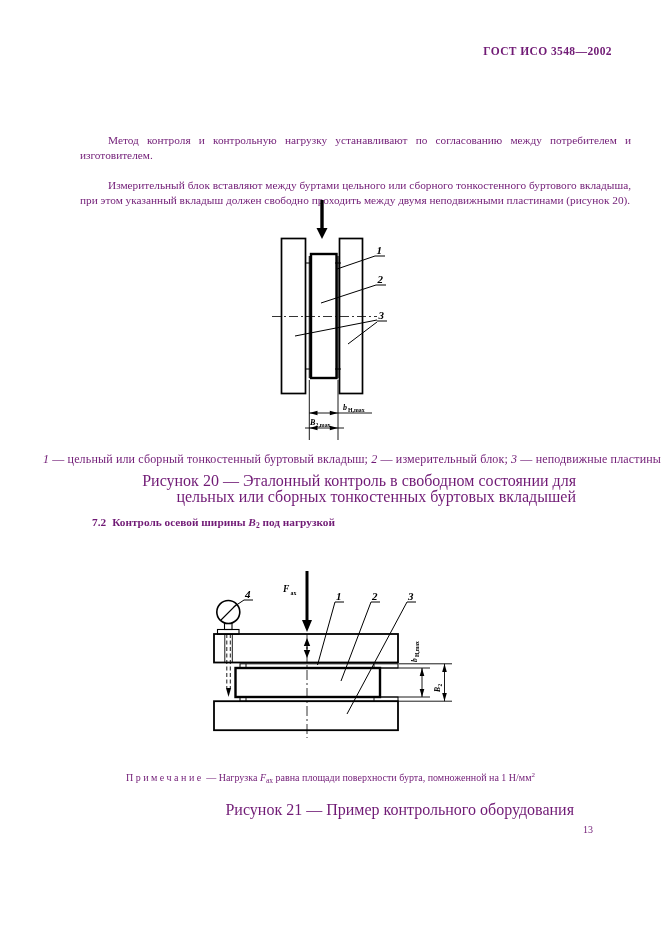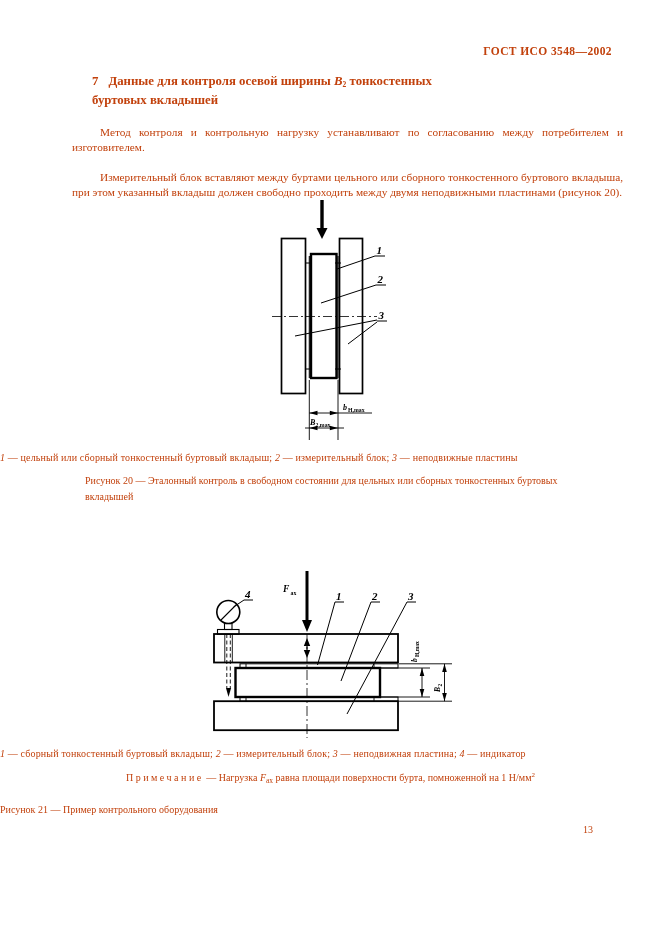--- a/index.html
+++ b/index.html
@@ -1,38 +1,38 @@
 <!DOCTYPE html>
 <html><head>
 <meta charset="utf-8">
 <style>
   html,body{margin:0;padding:0;background:#ffffff;}
   .page{
     position:relative;width:661px;height:936px;background:#fff;
-    font-family:"Liberation Serif","DejaVu Serif",serif;color:#c2410c;overflow:hidden;
+    font-family:"Liberation Serif","DejaVu Serif",serif;color:#701a75;overflow:hidden;
   }
   .abs{position:absolute;}
   .header-code{top:45px;left:0;width:612px;text-align:right;font-weight:bold;font-size:11.5px;letter-spacing:.4px;}
   .section-title{top:72px;left:92px;width:392px;font-weight:bold;font-size:12.8px;line-height:19px;}
   .section-title .num{margin-right:10px;}
   .var{font-style:italic;}
   sub.small{font-size:7.5px;vertical-align:-2px;line-height:0;}
   sup.small{font-size:7px;vertical-align:4px;line-height:0;}
-  .body-text{top:0;left:64px;width:551px;font-size:11.3px;line-height:15px;text-align:justify;text-indent:28px;margin:8px;}
+  .body-text{top:0;left:64px;width:551px;font-size:11.3px;line-height:15px;text-align:justify;text-indent:28px;margin:16px;}
   .p1{top:117px;}
   .h-sub{left:92px;font-weight:bold;font-size:11.3px;}
   .h71{top:147px;}
   .p2{top:162px;}
   .h72{top:516px;}
   .p3{top:531px;}
-  .legend{left:0;width:661px;text-align:left;font-size:10px;letter-spacing:.15px;}
+  .legend{left:0;width:661px;text-align:right;font-size:12px;letter-spacing:.15px;}
   .legend i{font-style:italic;}
   .legend20{top:452px;}
   .legend21{top:748px;}
-  .caption{left:85px;width:491px;text-align:left;font-size:10px;line-height:15.5px;}
+  .caption{left:85px;width:491px;text-align:right;font-size:16px;line-height:15.5px;}
   .caption20{top:473px;}
   .caption21{top:802px;left:0;width:574px;}
   .note{top:772px;left:0;width:661px;text-align:center;font-size:10px;}
   .note .nlabel{letter-spacing:2.5px;margin-top:40px;}
   .note i{font-style:italic;}
   .pagenum{top:824px;left:583px;font-size:10px;}
   svg{position:absolute;}
   svg .s{stroke:#000;fill:none;}
   svg .f{fill:#000;stroke:none;}
   svg text{fill:#000;stroke:none;font-family:"Liberation Serif","DejaVu Serif",serif;}
@@ -40,21 +40,20 @@
   svg .dimL{font-size:8px;font-style:italic;font-weight:bold;}
   svg .dimS{font-size:5.8px;font-weight:bold;}
 </style>
 </head>
 <body>
 
 <div class="page">
 
   <div class="abs header-code">ГОСТ ИСО 3548—2002</div>
 
-  <div class="abs section-title"><span class="num">7</span><span>Данные для контроля осевой ширины </span><i class="var">В</i><sub class="small">2</sub><span> тонкостенных буртовых вкладышей</span></div>
 
   <p class="abs body-text p1">Метод контроля и контрольную нагрузку устанавливают по согласованию между потребителем и изготовителем.</p>
 
 
   <p class="abs body-text p2">Измерительный блок вставляют между буртами цельного или сборного тонкостенного буртового вкладыша, при этом указанный вкладыш должен свободно проходить между двумя неподвижными пластинами (рисунок 20).</p>
 
   <svg style="left:250px;top:196px;" width="150" height="252" viewBox="250 196 150 252">
     <g>
       <line class="s" x1="322" y1="200" x2="322" y2="229" stroke-width="3.4"></line>
       <polygon class="f" points="316.5,228 327.5,228 322,239"></polygon>
@@ -110,20 +109,21 @@
       <polygon class="f" points="338,428 329.8,425.7 329.8,430.3"></polygon>
     </g>
     <text class="dimL" x="310" y="425">B</text>
     <text class="dimS" x="315.5" y="427">2,max</text>
   </svg>
 
   <div class="abs legend legend20"><i>1</i><span> — цельный или сборный тонкостенный буртовый вкладыш; </span><i>2</i><span> — измерительный блок; </span><i>3</i><span> — неподвижные пластины</span></div>
 
   <div class="abs caption caption20">Рисунок 20 — Эталонный контроль в свободном состоянии для цельных или сборных тонкостенных буртовых вкладышей</div>
 
+  <div class="abs h-sub h72"><span style="margin-right:6px;">7.2</span><span>Контроль осевой ширины </span><i class="var">В</i><sub class="small">2</sub><span> под нагрузкой</span></div>
 
 
   <svg style="left:168px;top:570px;" width="292" height="172" viewBox="168 570 292 172">
     <g>
       <line class="s" x1="307" y1="571" x2="307" y2="621" stroke-width="3"></line>
       <polygon class="f" points="302,620 312,620 307,632"></polygon>
     </g>
     <text class="dimL" x="283" y="592" style="font-size:9.5px;">F</text>
     <text class="dimS" x="290.5" y="595">ах</text>
     <line class="s" x1="307" y1="634" x2="307" y2="738" stroke-width="0.8" stroke-dasharray="10 3 2 3"></line>
@@ -201,21 +201,20 @@
       <line class="s" x1="444.5" y1="663.8" x2="444.5" y2="701.2" stroke-width="0.9"></line>
       <polygon class="f" points="444.5,663.8 442.2,672 446.8,672"></polygon>
       <polygon class="f" points="444.5,701.2 442.2,693 446.8,693"></polygon>
     </g>
     <g transform="rotate(-90 439.5 692)">
       <text class="dimL" x="439.5" y="692" style="font-size:7.5px;">B</text>
       <text class="dimS" x="445" y="694.3" style="font-size:5.5px;">2</text>
     </g>
   </svg>
 
-  <div class="abs legend legend21"><i>1</i><span> — сборный тонкостенный буртовый вкладыш; </span><i>2</i><span> — измерительный блок; </span><i>3</i><span> — неподвижная пластина; </span><i>4</i><span> — индикатор</span></div>
 
   <div class="abs note"><span class="nlabel">Примечание</span><span> — Нагрузка </span><i>F</i><sub class="small">ах</sub><span> равна площади поверхности бурта, помноженной на 1 Н/мм</span><sup class="small">2</sup></div>
 
   <div class="abs caption caption21">Рисунок 21 — Пример контрольного оборудования</div>
 
   <div class="abs pagenum">13</div>
 
 </div>
 
 </body></html>

